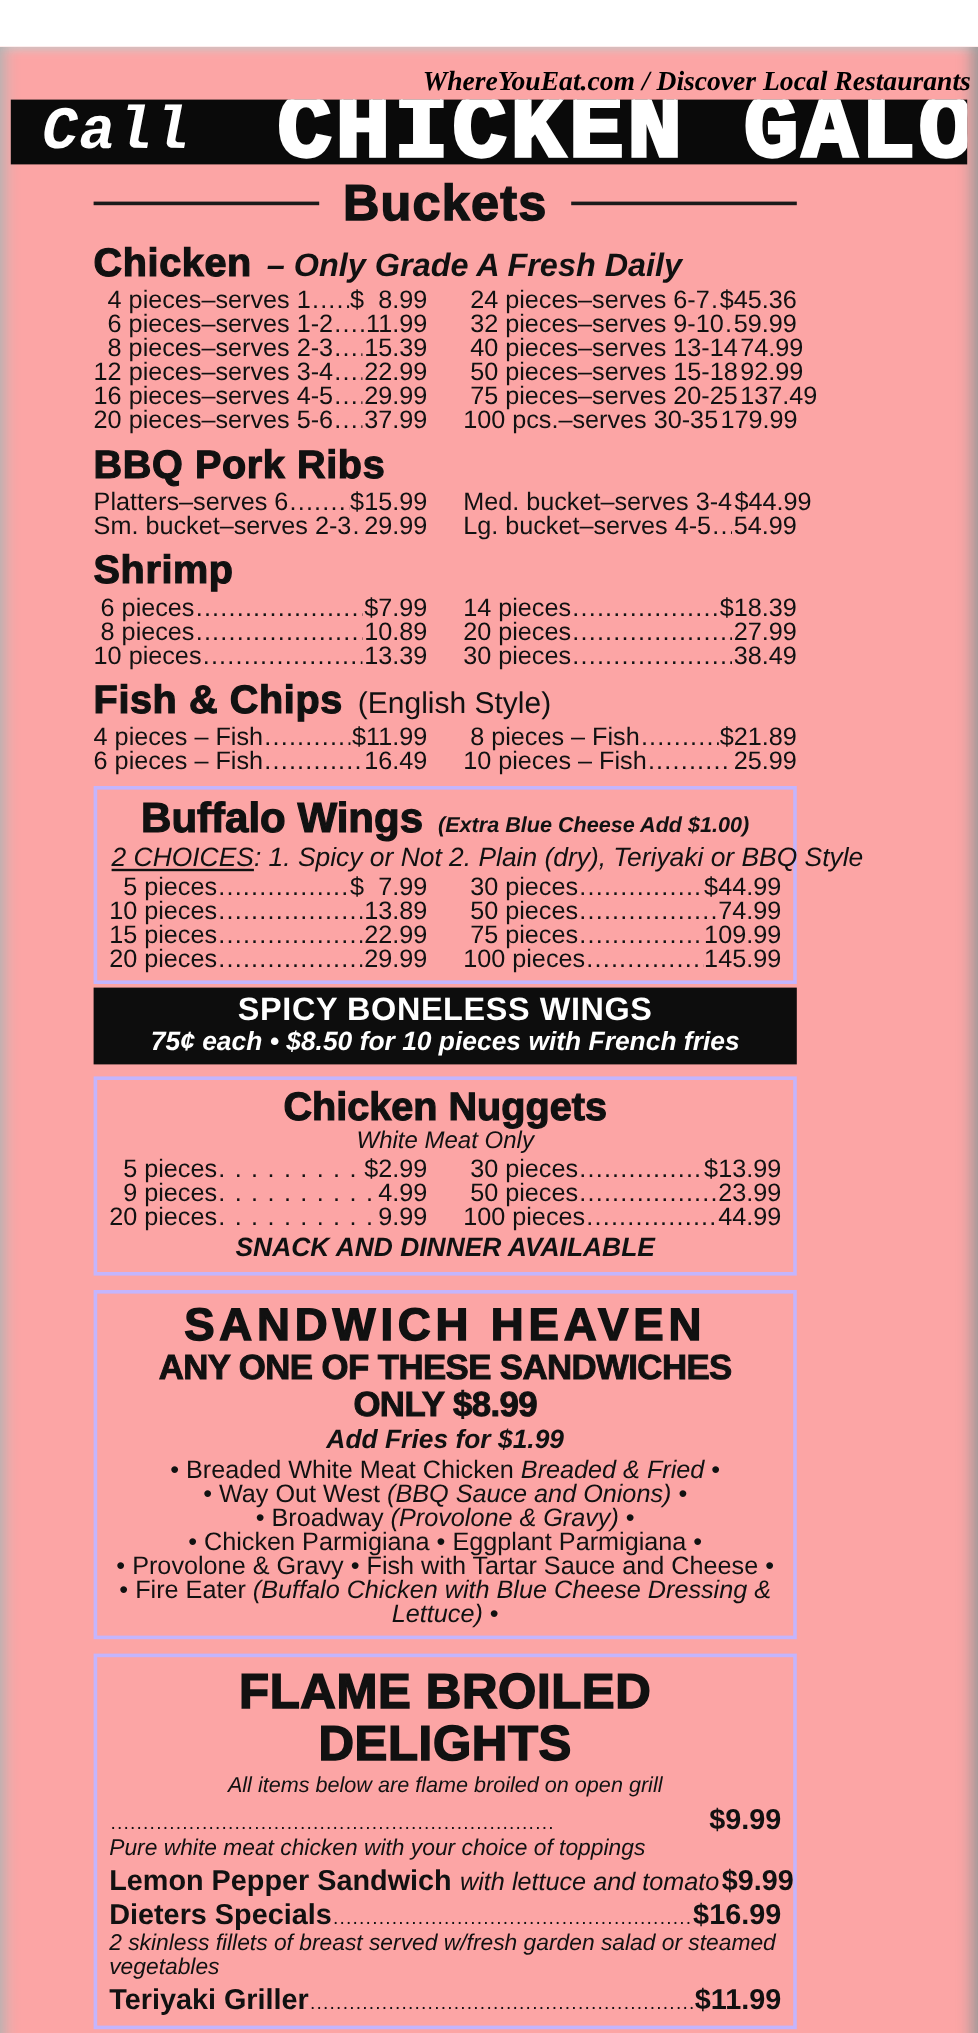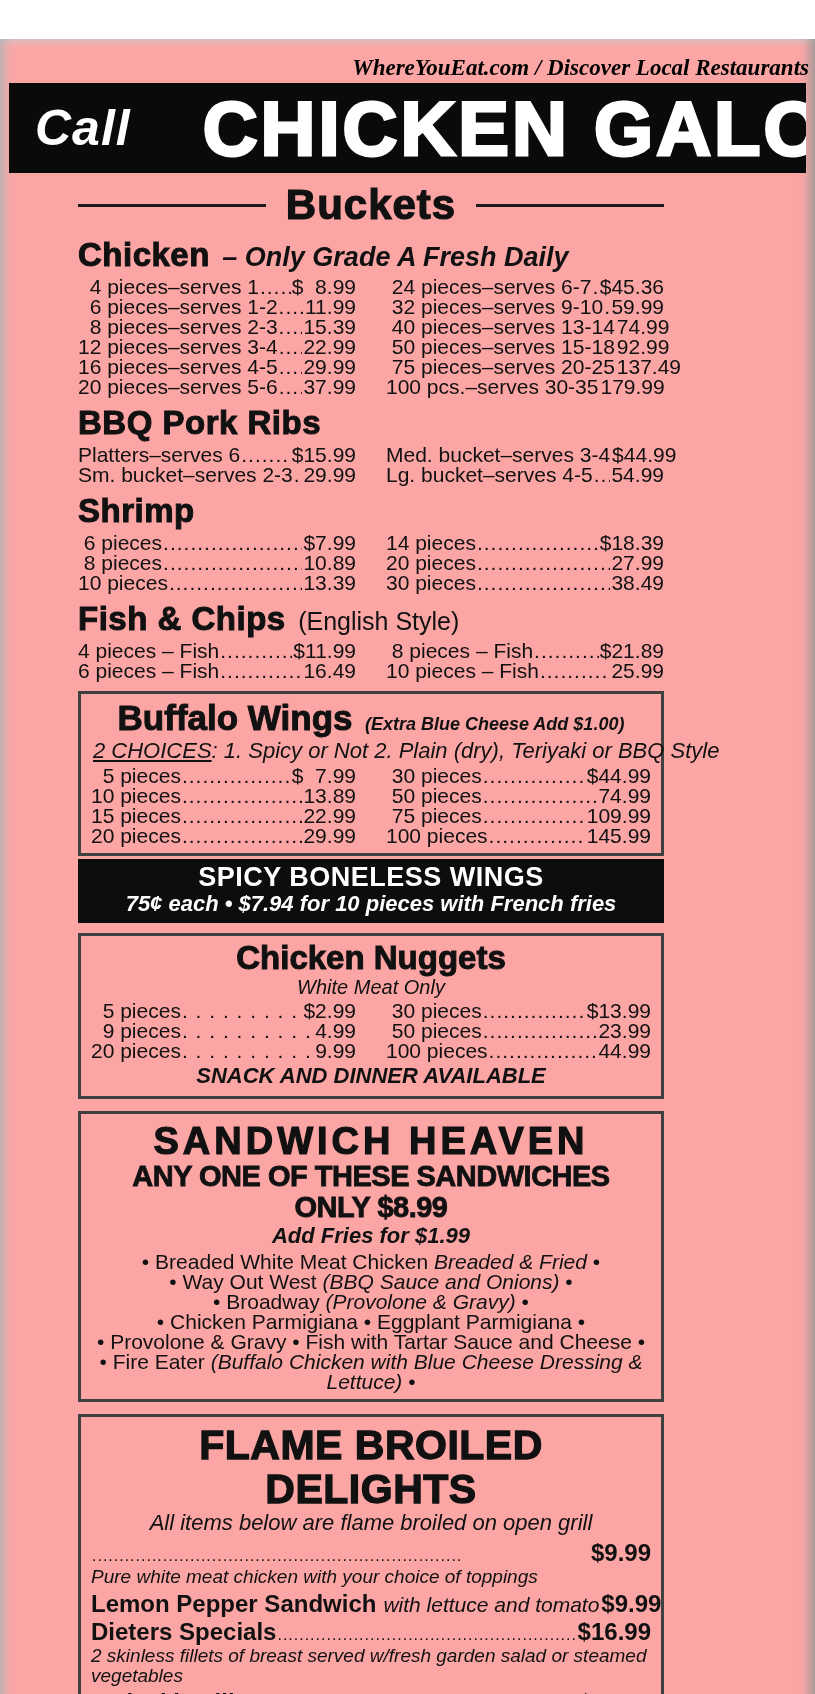--- a/index.html
+++ b/index.html
@@ -10,22 +10,23 @@
                 inset -13px 0 12px -8px #9a9a9a,
                 inset 13px 0 12px -9px #b8b8b8,
                 inset 0 9px 8px -7px #d0d0d0;
     margin-top: 39px;
   }
   .watermark{
     margin:16px 6px 0 0;text-align:right;white-space:nowrap;
     font-family:"Liberation Serif",serif;font-style:italic;font-weight:bold;font-size:23px;color:#000;
   }
   .banner{
-    height:90px;background:#0a0a0a;display:flex;align-items:center;overflow:hidden;
+    height:54px;background:#0a0a0a;display:flex;align-items:center;overflow:hidden;
     margin:2px 9px 0 9px;
+    font-family:Liberation Mono, monospace;
   }
   .call{color:#fff;font-style:italic;font-weight:bold;font-size:50px;margin-left:26px;letter-spacing:1px;}
   .brand{
     color:#fff;font-weight:bold;font-size:76px;margin-left:72px;white-space:nowrap;
     letter-spacing:3px;-webkit-text-stroke:3px #fff;
   }
   .content{width:586px;margin-left:78px;}
   .buckets-head{display:flex;align-items:center;gap:20px;margin-top:8px;}
   .buckets-head .rule{flex:1;border-top:3px solid #1a1a1a;}
   .buckets-title{font-size:42px;font-weight:bold;-webkit-text-stroke:1.2px #111;letter-spacing:1px;}
@@ -34,21 +35,21 @@
   .sec-sub{font-size:27px;font-weight:bold;font-style:italic;margin-left:8px;}
   .sec-note{font-size:25px;margin-left:8px;}
   .cols{display:flex;gap:30px;margin-top:3px;}
   .col{flex:1;min-width:0;}
   .mrow{display:flex;align-items:baseline;font-size:21px;line-height:20px;}
   .ml{white-space:pre;}
   .dots{flex:1;overflow:hidden;white-space:nowrap;margin:0 1px;}
   .dots::after{content:"....................................................................";letter-spacing:1px;}
   .spaced .dots::after{content:" .  .  .  .  .  .  .  .  .  .  .  .  .  .  .  .  .  .  . ";}
   .mp{white-space:pre;font-size:21px;}
-  .box{border:3px solid #404040;padding:4px 10px 7px 10px;}
+  .box{border:3px solid #c4b5fd;padding:4px 10px 7px 10px;}
   .wings-box{margin-top:10px;}
   .box-title-line{text-align:center;white-space:nowrap;}
   .wings-title{font-size:35px;font-weight:bold;-webkit-text-stroke:1px #111;}
   .wings-note{font-size:18px;font-weight:bold;font-style:italic;margin-left:8px;}
   .choices{font-size:22px;font-style:italic;line-height:24px;margin:1px 0 2px 2px;white-space:nowrap;}
   .choices .u{text-decoration:underline;}
   .bar{background:#0d0d0d;color:#fff;text-align:center;padding:3px 0 7px 0;margin-top:3px;}
   .bar1{font-size:27px;font-weight:bold;letter-spacing:0.5px;line-height:30px;}
   .bar2{font-size:22px;font-weight:bold;font-style:italic;line-height:24px;}
   .nuggets-box{margin-top:10px;text-align:center;}
@@ -57,21 +58,21 @@
   .nuggets-box .cols{text-align:left;}
   .nug-footer{font-size:22px;font-weight:bold;font-style:italic;line-height:26px;margin-top:2px;}
   .sh-box{margin-top:12px;text-align:center;padding-top:7px;}
   .sh-title{font-size:38px;font-weight:bold;letter-spacing:4px;-webkit-text-stroke:1.2px #111;line-height:40px;}
   .sh-sub{font-size:29px;font-weight:bold;letter-spacing:-0.5px;line-height:31px;-webkit-text-stroke:0.8px #111;}
   .sh-note{font-size:22px;font-weight:bold;font-style:italic;line-height:26px;margin-bottom:3px;}
   .sh-item{font-size:21px;line-height:20px;}
   .sh-item .it{font-style:italic;}
   .flame-box{margin-top:12px;padding-top:6px;}
   .fl-title{text-align:center;font-size:41px;font-weight:bold;-webkit-text-stroke:1.3px #111;line-height:44px;letter-spacing:0.5px;}
-  .fl-sub{text-align:center;font-size:22px;font-style:italic;line-height:24px;margin-bottom:4px;}
+  .fl-sub{text-align:center;font-size:18px;font-style:italic;line-height:24px;margin-bottom:4px;}
   .fe-row{display:flex;align-items:baseline;}
   .fe-name{font-size:24px;font-weight:bold;white-space:nowrap;line-height:25px;}
   .fe-note{font-size:21px;font-style:italic;margin-left:7px;white-space:nowrap;}
   .fe-note:empty{display:none;}
   .fe-price{font-size:24px;font-weight:bold;white-space:pre;}
   .fe-desc{font-size:19px;font-style:italic;line-height:20px;margin:0 0 3px 0;}
   .fe-desc:empty{display:none;}
 </style>
 </head>
 <body>
@@ -324,21 +325,21 @@
             <span class="ml">100 pieces</span>
             <span class="dots"></span>
             <span class="mp">145.99</span>
           </div>
           </div>
       </div>
     </div>
 
     <div class="bar">
       <div class="bar1">SPICY BONELESS WINGS</div>
-      <div class="bar2">75¢ each • $7.94 for 10 pieces with French fries</div>
+      <div class="bar2">75¢ each • $8.50 for 10 pieces with French fries</div>
     </div>
 
     <div class="box nuggets-box">
       <div class="nug-title">Chicken Nuggets</div>
       <div class="nug-sub">White Meat Only</div>
       <div class="cols">
         <div class="col spaced">
             <div class="mrow">
             <span class="ml">  5 pieces</span>
             <span class="dots"></span>

